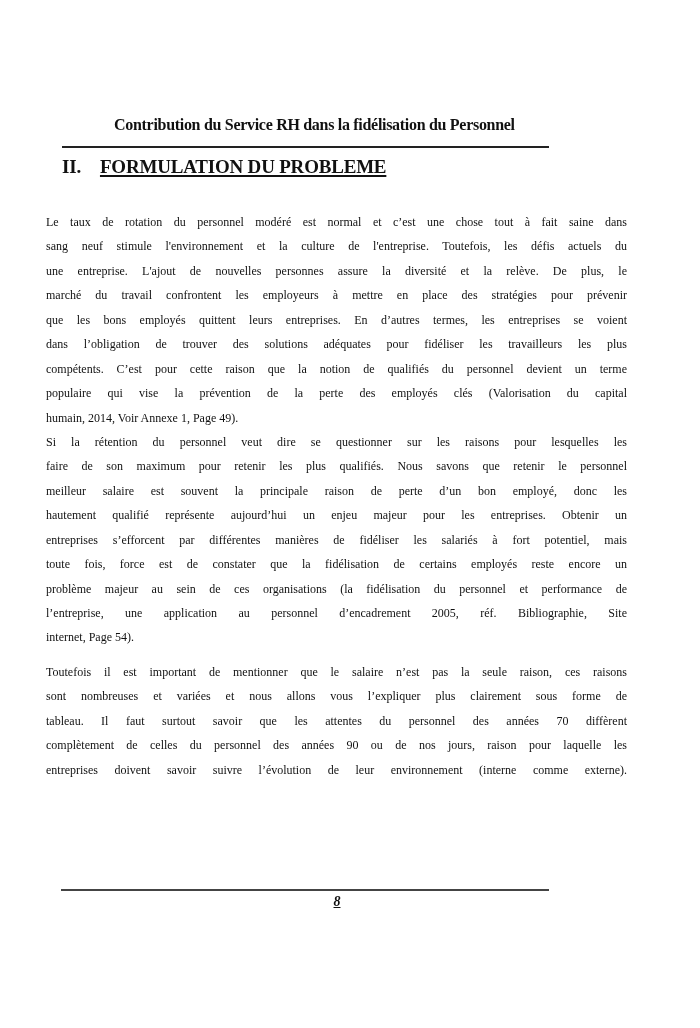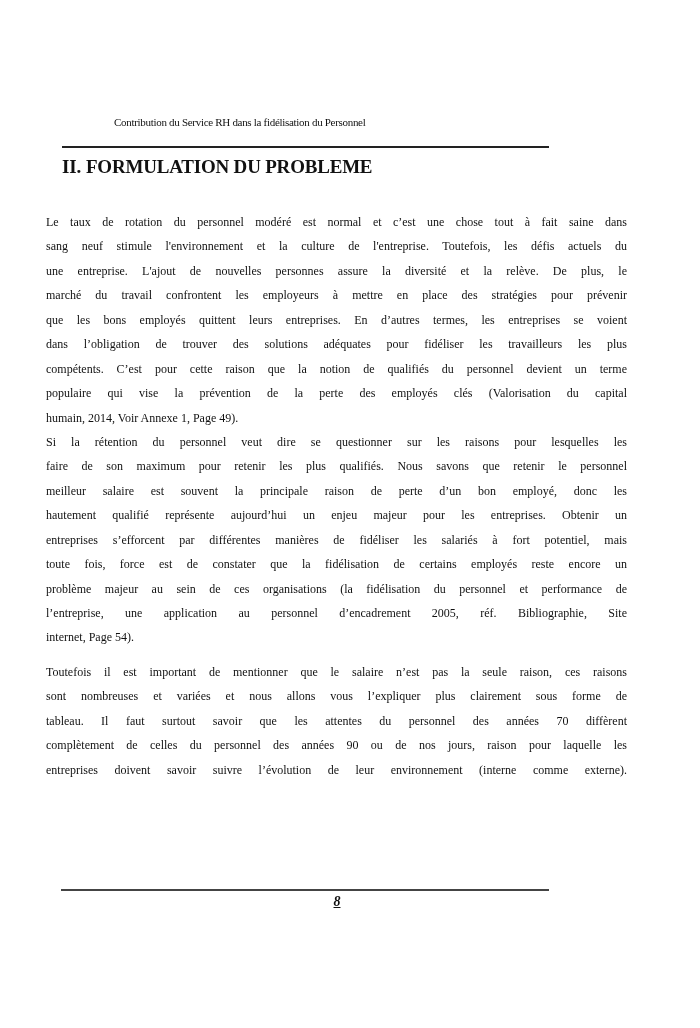--- a/index.html
+++ b/index.html
@@ -12,22 +12,22 @@
       height: 1028px;
       position: relative;
       overflow: hidden;
       font-family: "Liberation Serif", "DejaVu Serif", serif;
       color: #111111;
     }
     .running-header {
       position: absolute;
       left: 114px;
       top: 116px;
-      font-size: 11px;
-      font-weight: normal;
+      font-size: 16px;
+      font-weight: bold;
       letter-spacing: -0.3px;
       white-space: nowrap;
     }
     .rule {
       position: absolute;
       height: 2px;
       background: #222222;
     }
     .rule.top {
       left: 62px;
@@ -43,23 +43,24 @@
     .section-title {
       position: absolute;
       left: 62px;
       top: 156px;
       font-size: 19px;
       font-weight: bold;
       white-space: nowrap;
       letter-spacing: -0.2px;
     }
     .section-title .num {
-      margin-right: 5px;
+      margin-right: 19px;
     }
     .section-title .text {
+      text-decoration: underline;
       text-decoration-thickness: 1.5px;
       text-underline-offset: 2px;
     }
     .body-text {
       position: absolute;
       left: 46px;
       top: 210px;
       width: 581px;
       font-size: 12px;
       line-height: 24.45px;

